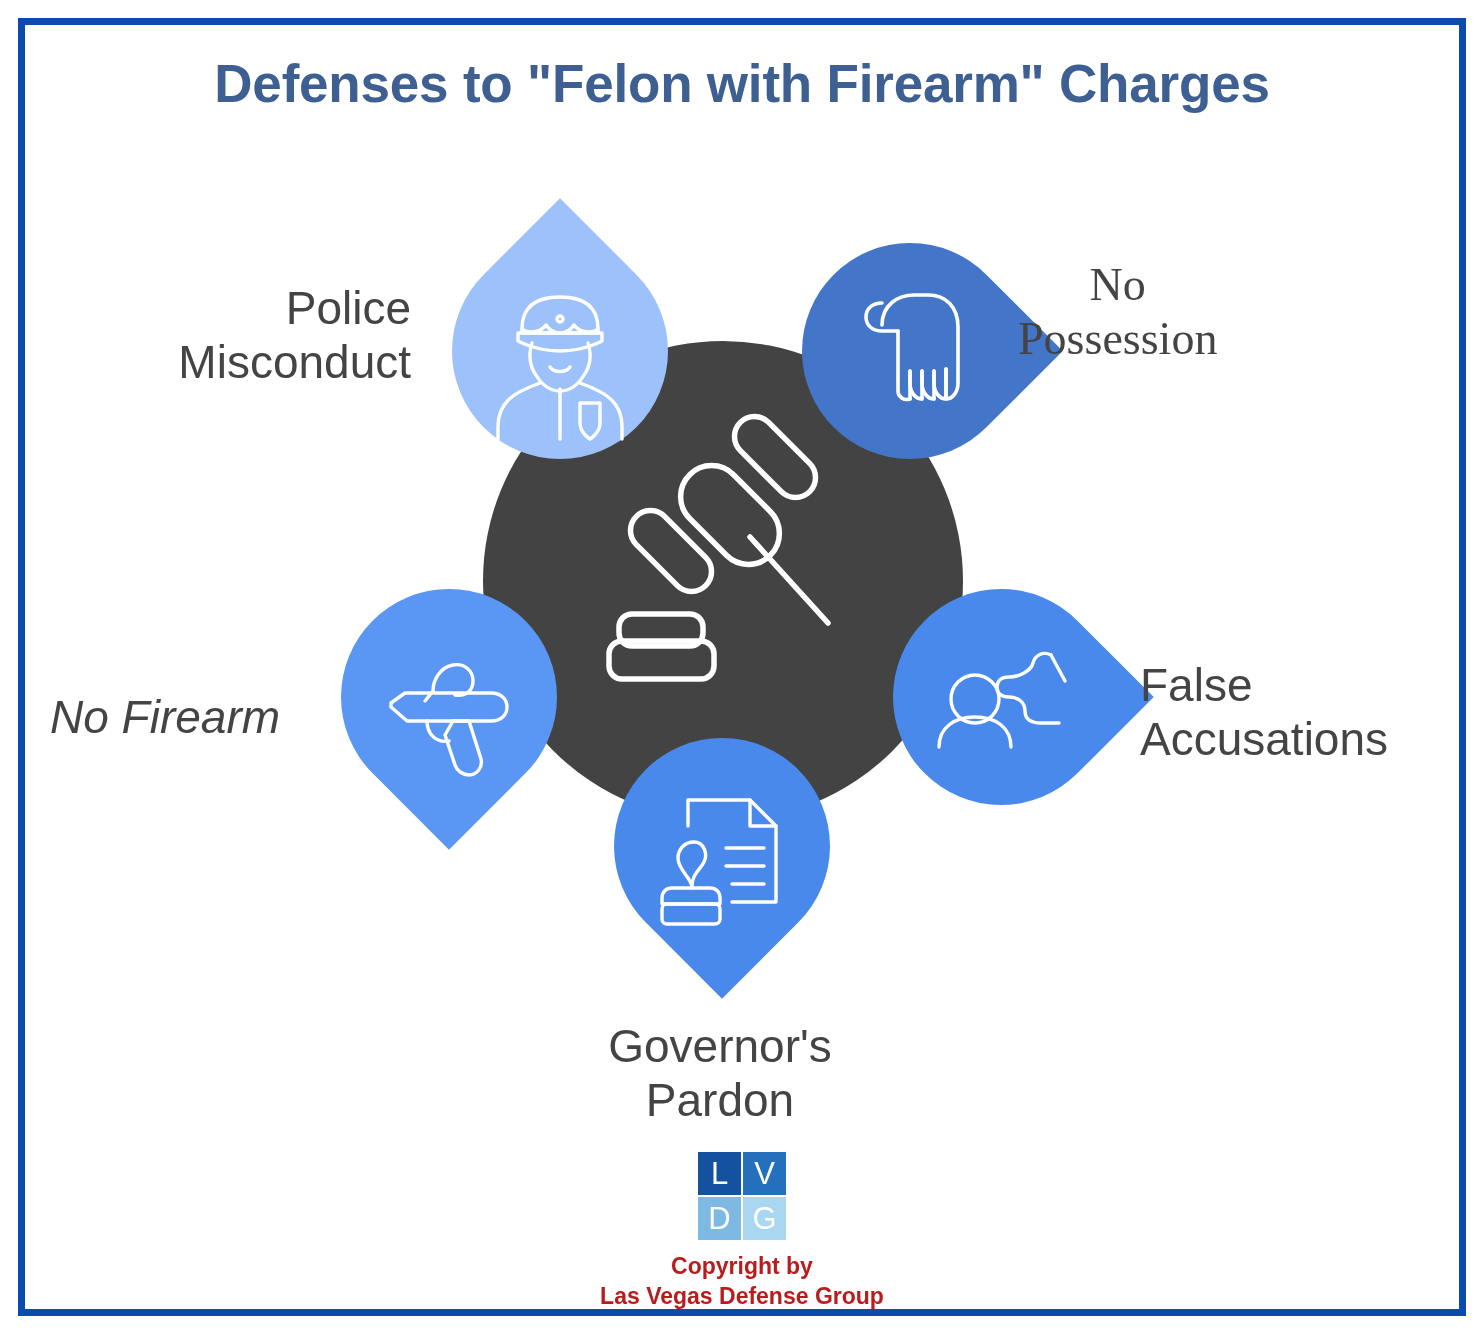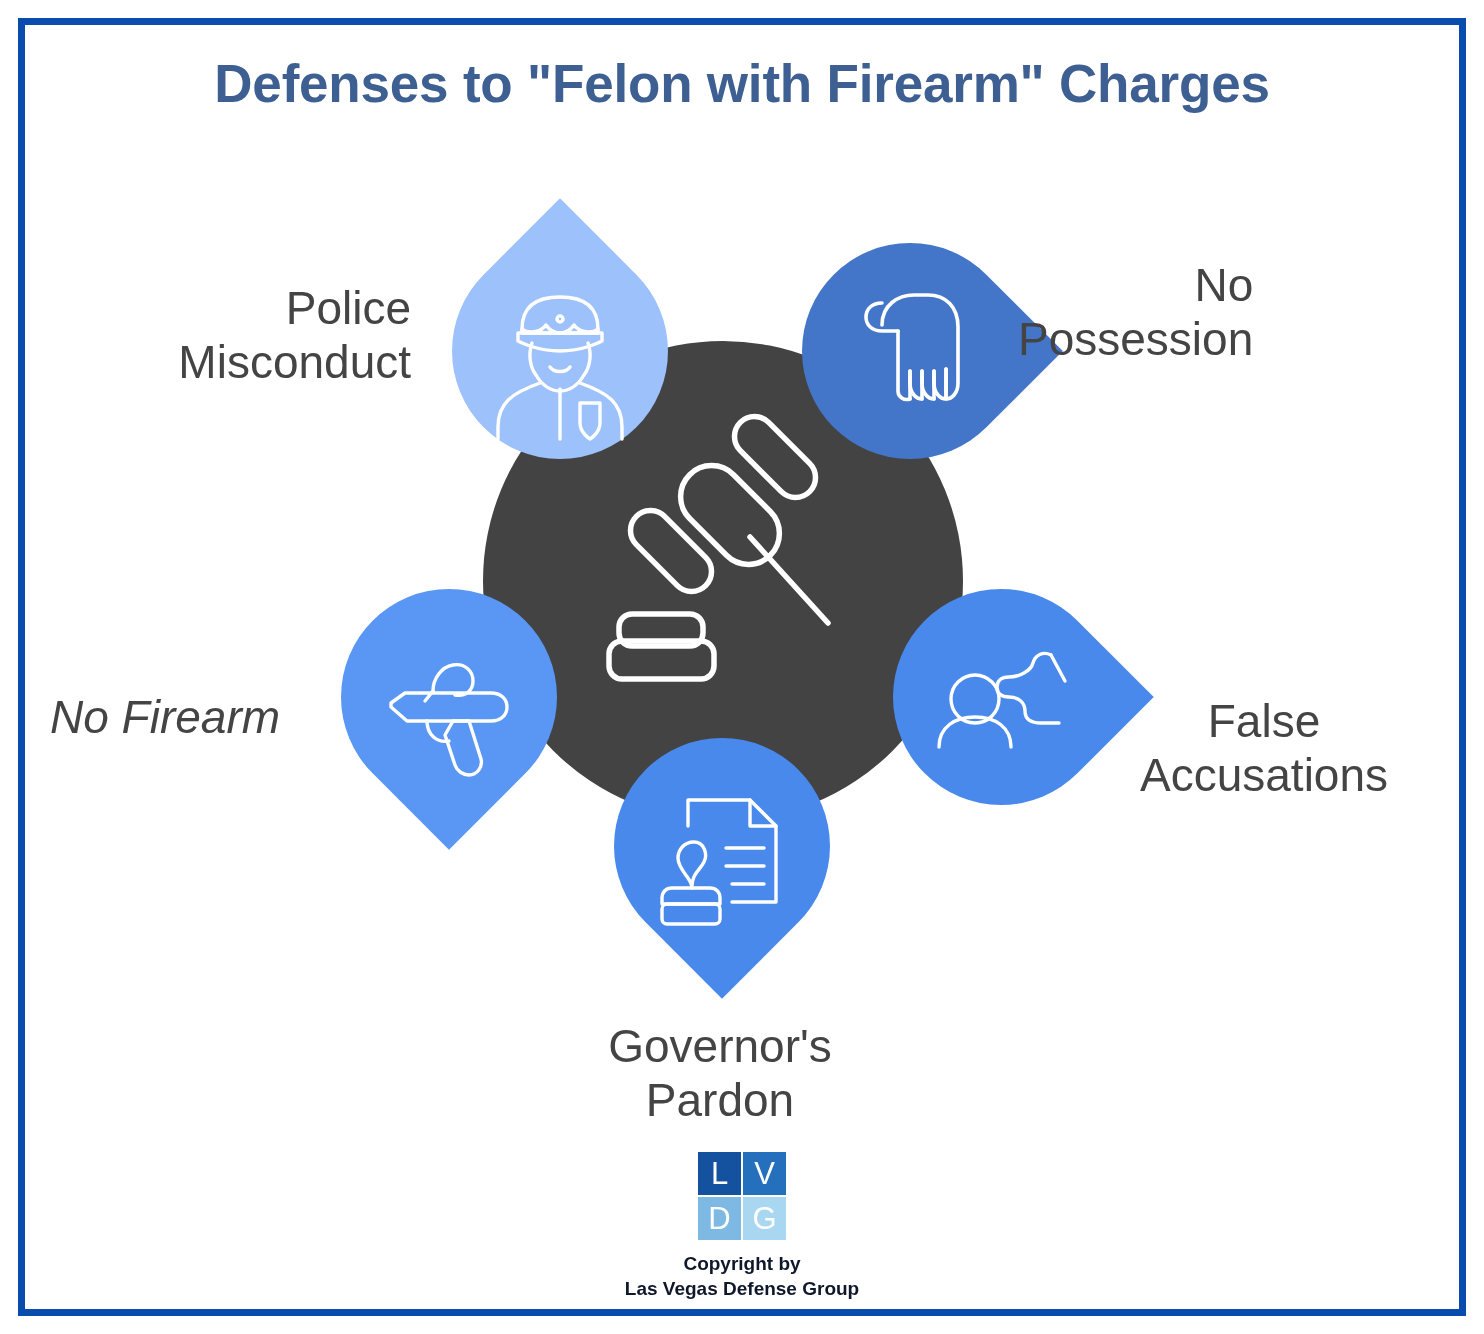--- a/index.html
+++ b/index.html
@@ -128,23 +128,23 @@
 
   
   .label {
     position: absolute;
     font-size: 46px;
     color: #444444;
     line-height: 1.18;
     white-space: pre-line;
   }
   .label-police      { right: 1073px; top: 258px; text-align: right; margin-top: 23px; }
-  .label-possession  { left: 1018px;  top: 258px; text-align: right; }
+  .label-possession  { left: 1018px;  top: 258px; text-align: center; font-family: Liberation Serif, serif; }
   .label-firearm     { left: 50px;    top: 690px; text-align: left; font-style: italic; }
-  .label-accusations { left: 1140px;  top: 658px; text-align: center; margin-top: 36px; }
+  .label-accusations { left: 1140px;  top: 658px; text-align: left; }
   .label-pardon      { left: 530px;   top: 992px; width: 380px; text-align: center; margin-top: 27px; }
 
   
   .logo-wrap {
     position: absolute;
     left: 0;
     top: 1152px;
     width: 1484px;
     text-align: center;
   }
@@ -163,23 +163,23 @@
     font-weight: 300;
     font-family: "Liberation Sans", sans-serif;
   }
   .cell-l { background: #14519e; }
   .cell-v { background: #2570bd; }
   .cell-d { background: #7db9e3; }
   .cell-g { background: #a9d7f2; }
 
   .copyright {
     margin-top: 12px;
-    font-size: 19px;
+    font-size: 23px;
     font-weight: bold;
-    color: #0f172a;
+    color: #b91c1c;
     line-height: 1.3;
     white-space: pre-line;
   }
 </style>
 </head>
 <body>
 
 <div class="frame">
 
   <div class="title">Defenses to "Felon with Firearm" Charges</div>

